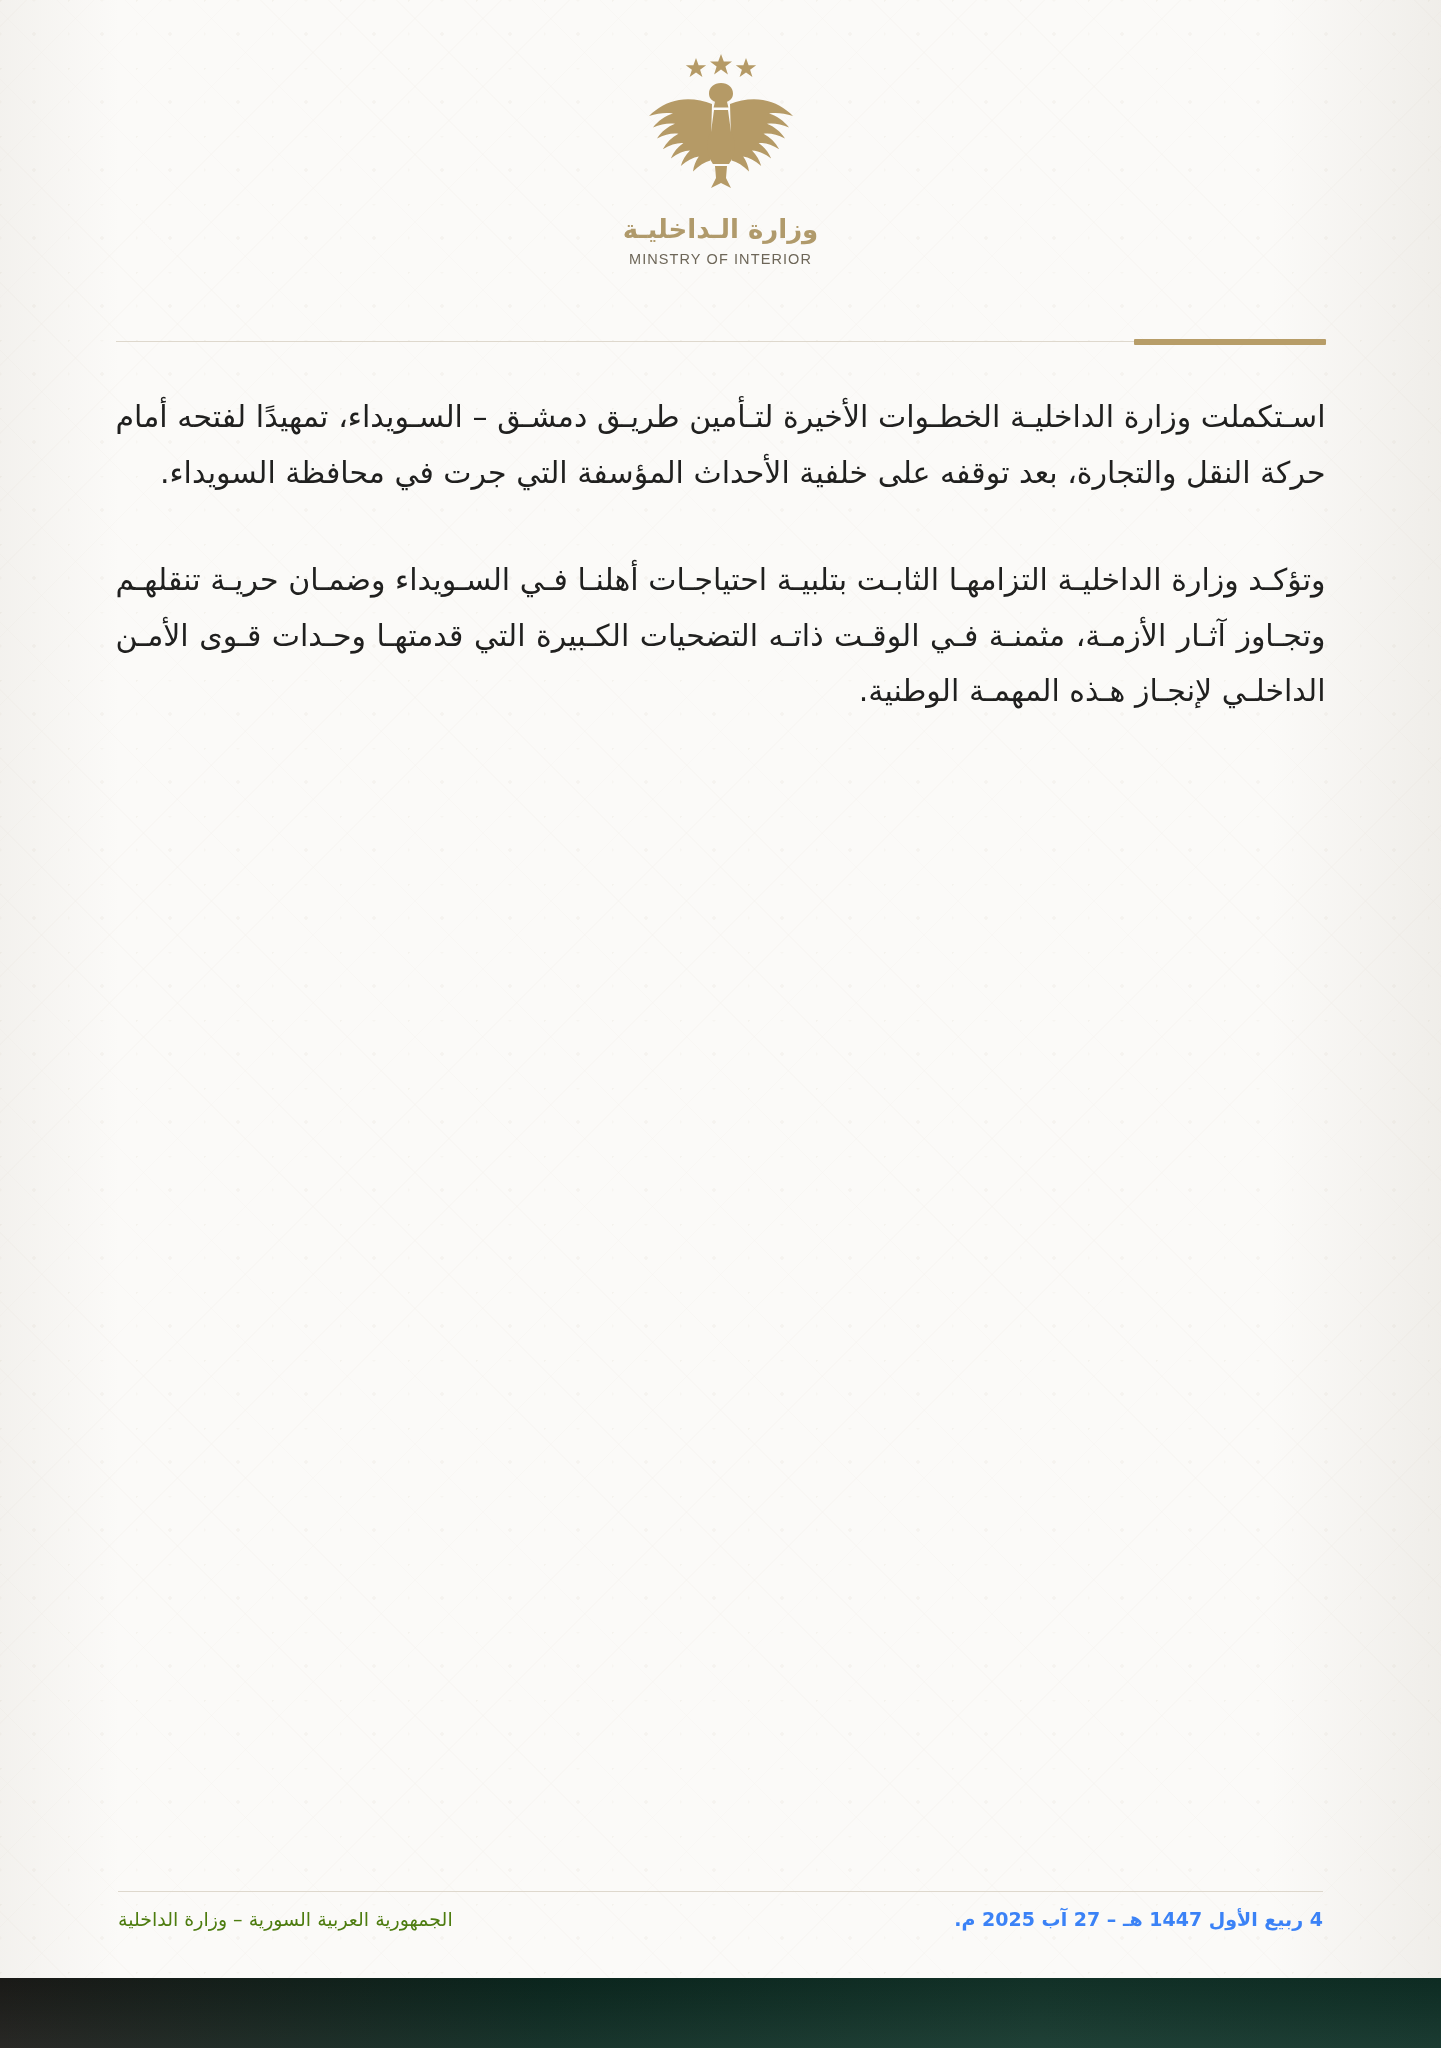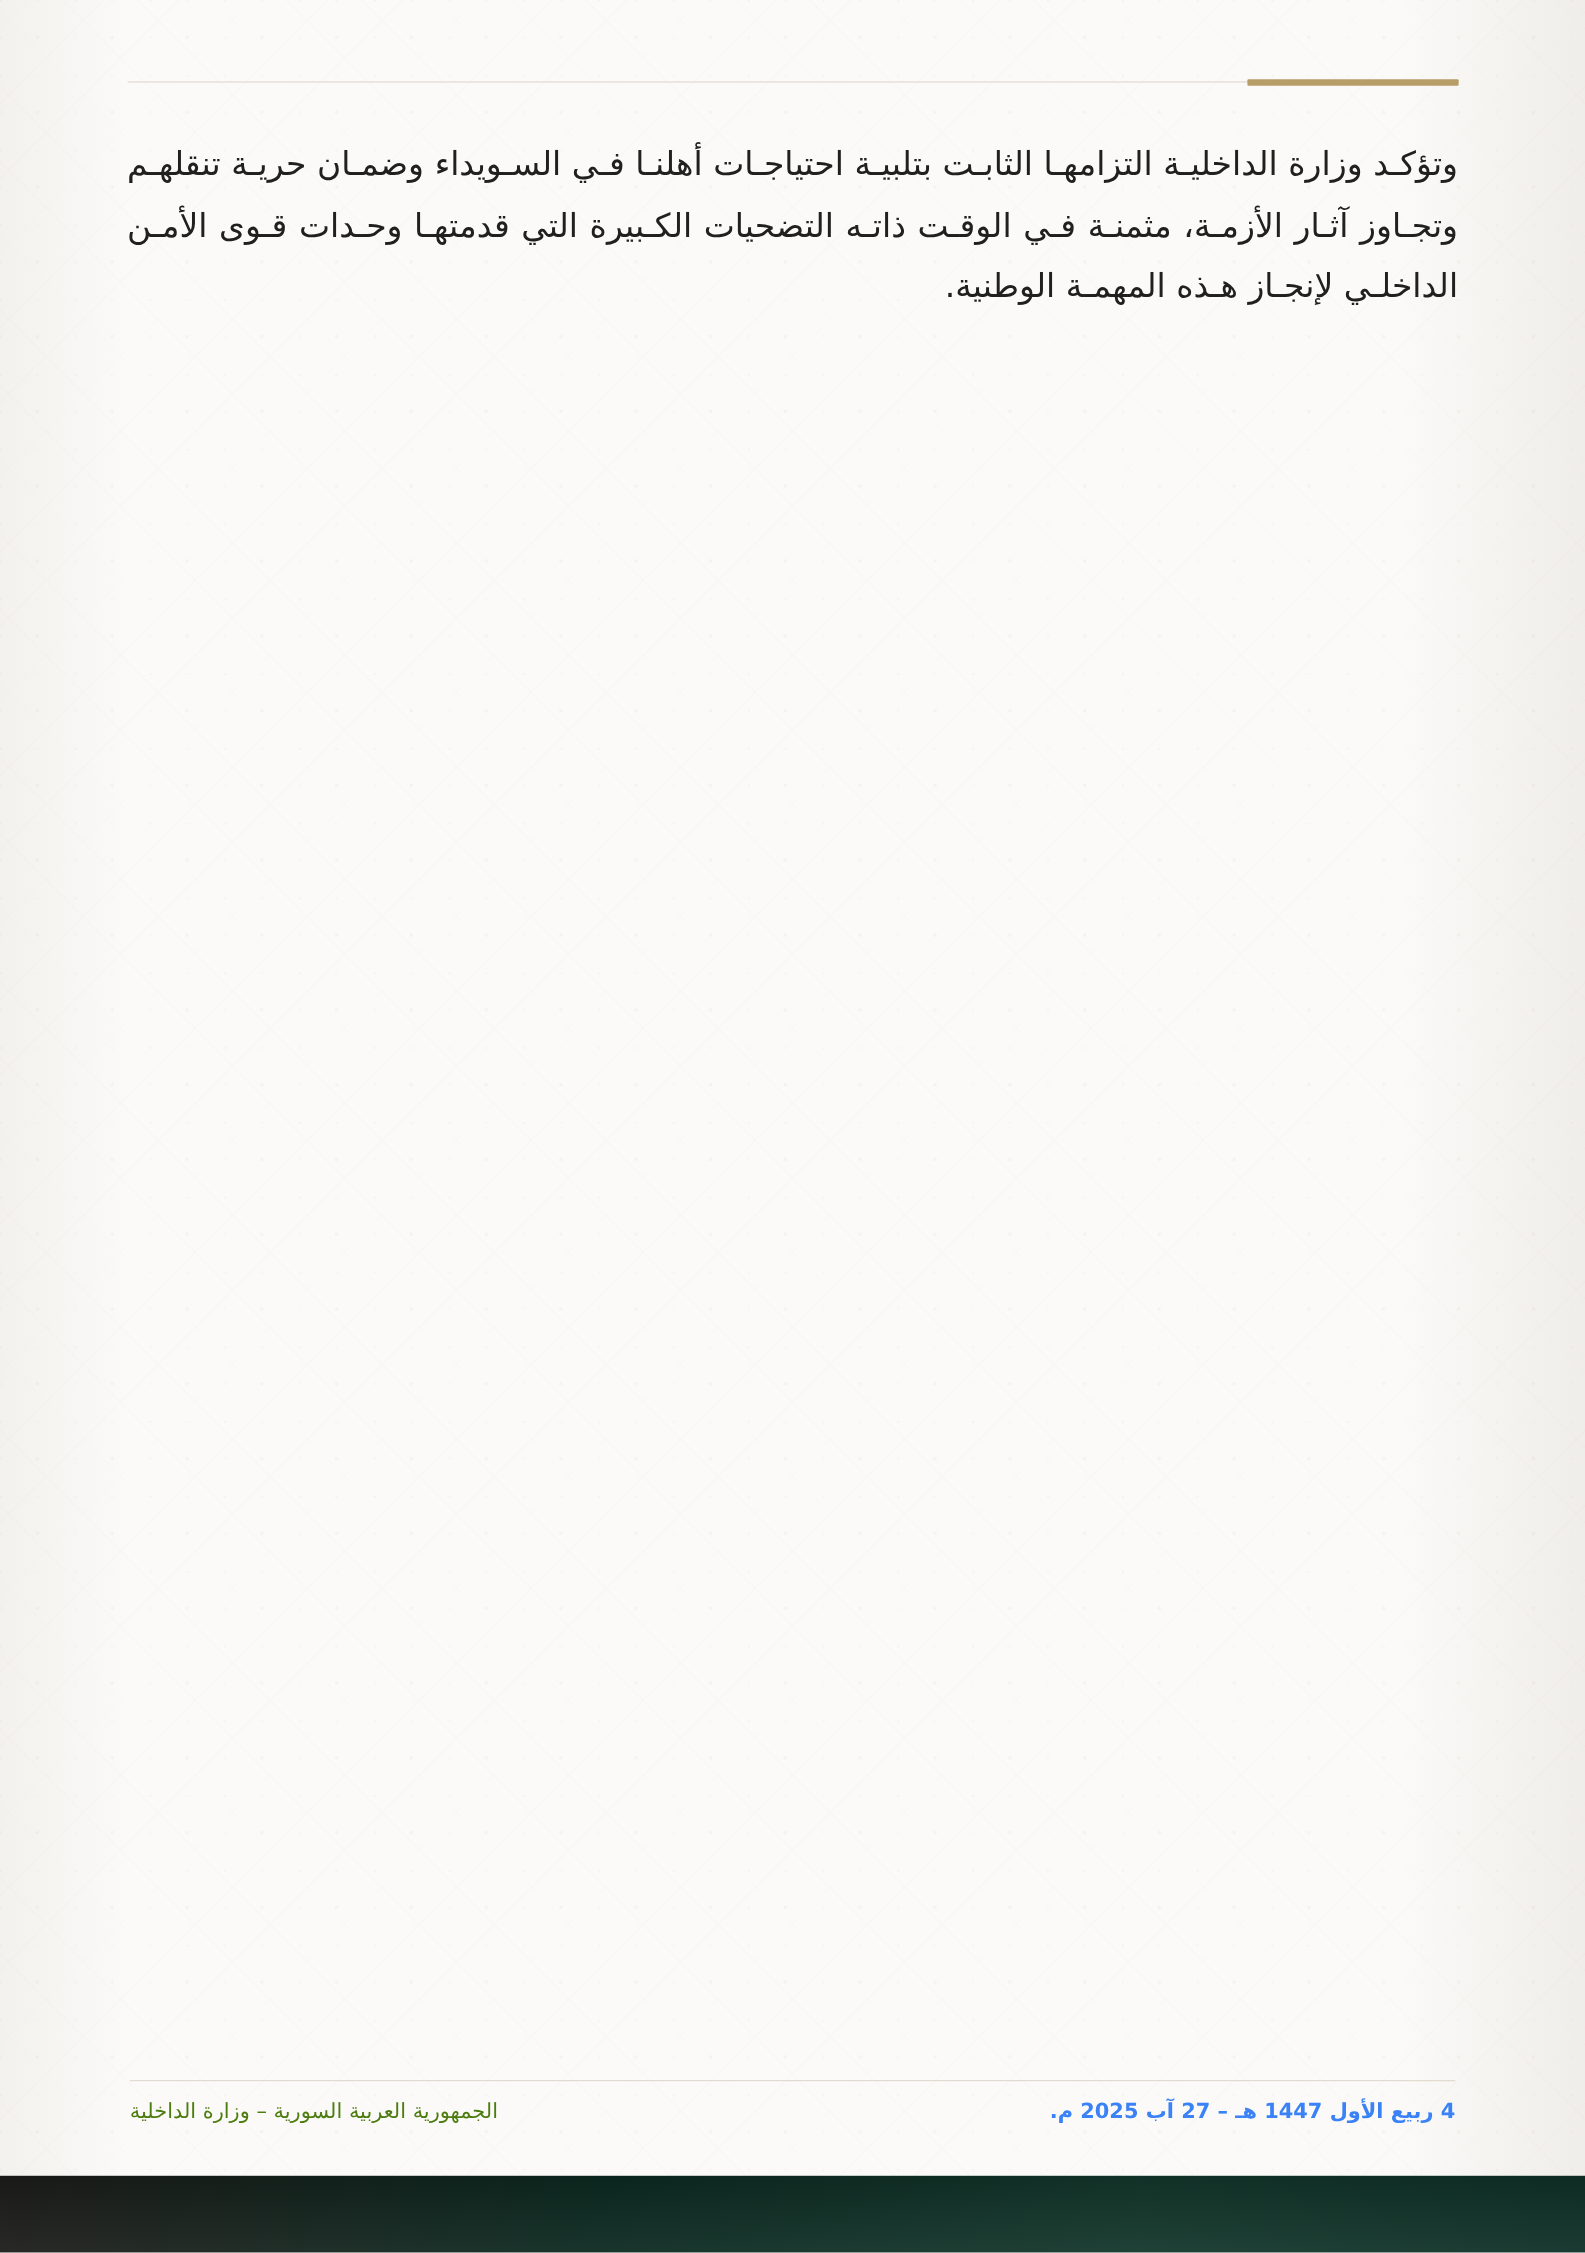--- a/index.html
+++ b/index.html
@@ -192,28 +192,54 @@
 
 <div class="page">
 
   <div class="bg-pattern"></div>
   <div class="bg-pattern2"></div>
   <div class="left-shade"></div>
   <div class="right-shade"></div>
 
   <div class="content">
 
+    <div class="header">
+
+      <span class="emblem-wrap">
+        <svg class="emblem" viewBox="0 0 210 150" xmlns="http://www.w3.org/2000/svg" aria-hidden="true">
+          <g fill="#b59a66">
+
+            <polygon points="80,6 82.6,13.2 90.2,13.2 84.1,17.8 86.4,25 80,20.6 73.6,25 75.9,17.8 69.8,13.2 77.4,13.2"></polygon>
+            <polygon points="105,2 107.8,9.6 116,9.6 109.4,14.6 111.9,22.4 105,17.6 98.1,22.4 100.6,14.6 94,9.6 102.2,9.6"></polygon>
+            <polygon points="130,6 132.6,13.2 140.2,13.2 134.1,17.8 136.4,25 130,20.6 123.6,25 125.9,17.8 119.8,13.2 127.4,13.2"></polygon>
+
+            <path d="M105 31c-7 0-12 4.6-12 10.4 0 4.2 2.6 7 6 8.4l-1.4 5.6h14.8l-1.4-5.6c3.4-1.4 6-4.2 6-8.4C117 35.6 112 31 105 31z"></path>
+
+            <path d="M96 52c-10-4-22-6-33-4-12 2-22 8-30 16 9-3 17-3.6 24-2.6-8 2.6-15 7.4-20 14 8-3.4 15.4-4.4 22-3.6-7.4 3-13.6 8-18 14.6 8-4 15-5.4 21.4-4.6-6.6 3.6-12 8.8-15.6 15.4 7.6-4.6 14.4-6.6 20.6-6.2-5.6 4-10 9.2-12.6 15.4 7-5 13.4-7.6 19.2-7.8-4.4 4.4-7.6 9.6-9.2 15.4 6.4-5.6 12.4-8.8 18-9.6-3.2 4.6-5.2 9.6-5.8 15 6-6 11.8-9.6 17.4-11z"></path>
+
+            <path d="M114 52c10-4 22-6 33-4 12 2 22 8 30 16-9-3-17-3.6-24-2.6 8 2.6 15 7.4 20 14-8-3.4-15.4-4.4-22-3.6 7.4 3 13.6 8 18 14.6-8-4-15-5.4-21.4-4.6 6.6 3.6 12 8.8 15.6 15.4-7.6-4.6-14.4-6.6-20.6-6.2 5.6 4 10 9.2 12.6 15.4-7-5-13.4-7.6-19.2-7.8 4.4 4.4 7.6 9.6 9.2 15.4-6.4-5.6-12.4-8.8-18-9.6 3.2 4.6 5.2 9.6 5.8 15-6-6-11.8-9.6-17.4-11z"></path>
+
+            <path d="M98 58h14l3 22c0 0 4 6 4 14 0 10-6 18-6 18h-16c0 0-6-8-6-18 0-8 4-14 4-14z"></path>
+            <path d="M99 114h12l-1 12 5 10-10-5-10 5 5-10z"></path>
+          </g>
+        </svg>
+      </span>
+
+      <div class="ministry-ar">وزارة الـداخليـة</div>
+      <div class="ministry-en">MINSTRY OF INTERIOR</div>
+    </div>
 
     <div class="divider-wrap">
       <div class="divider-line"></div>
       <div class="divider-accent"></div>
     </div>
 
 
     <div class="body-block">
+      <p class="para">اسـتكملت وزارة الداخليـة الخطـوات الأخيرة لتـأمين طريـق دمشـق – السـويداء، تمهيدًا لفتحه أمام حركة النقل والتجارة، بعد توقفه على خلفية الأحداث المؤسفة التي جرت في محافظة السويداء.</p>
       <p class="para">وتؤكـد وزارة الداخليـة التزامهـا الثابـت بتلبيـة احتياجـات أهلنـا فـي السـويداء وضمـان حريـة تنقلهـم وتجـاوز آثـار الأزمـة، مثمنـة فـي الوقـت ذاتـه التضحيات الكـبيرة التي قدمتهـا وحـدات قـوى الأمـن الداخلـي لإنجـاز هـذه المهمـة الوطنية.</p>
     </div>
 
   </div>
 
   <div class="footer">
     <div class="footer-line"></div>
     <div class="footer-row">
       <div class="footer-date">4 ربيع الأول 1447 هـ  – 27 آب 2025 م.</div>
       <div class="footer-org">الجمهورية العربية السورية – وزارة الداخلية</div>

